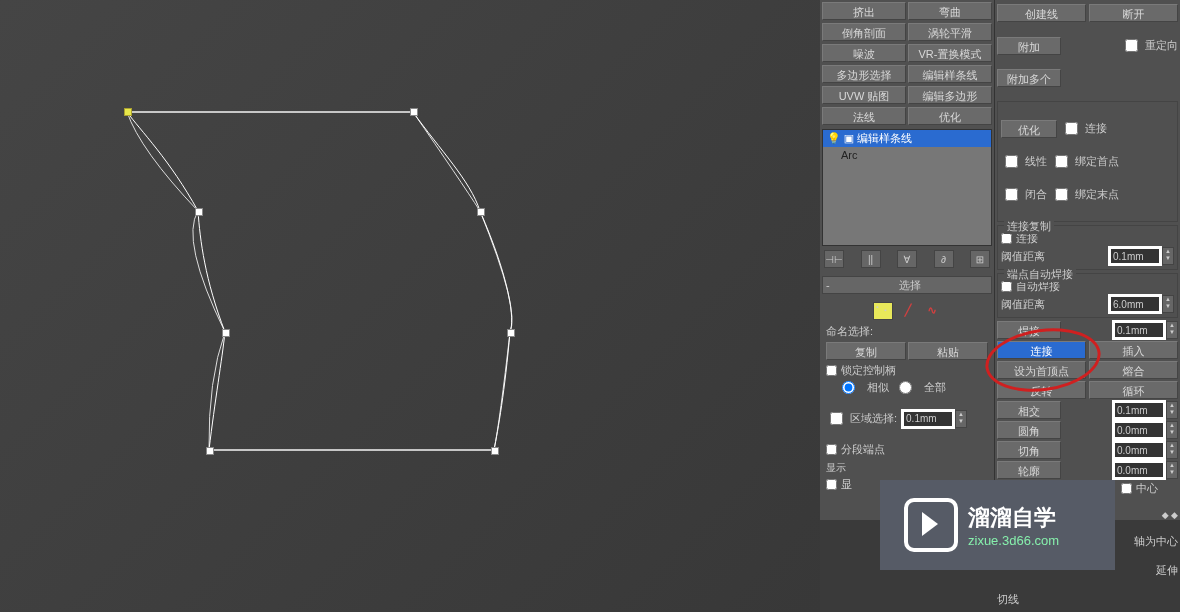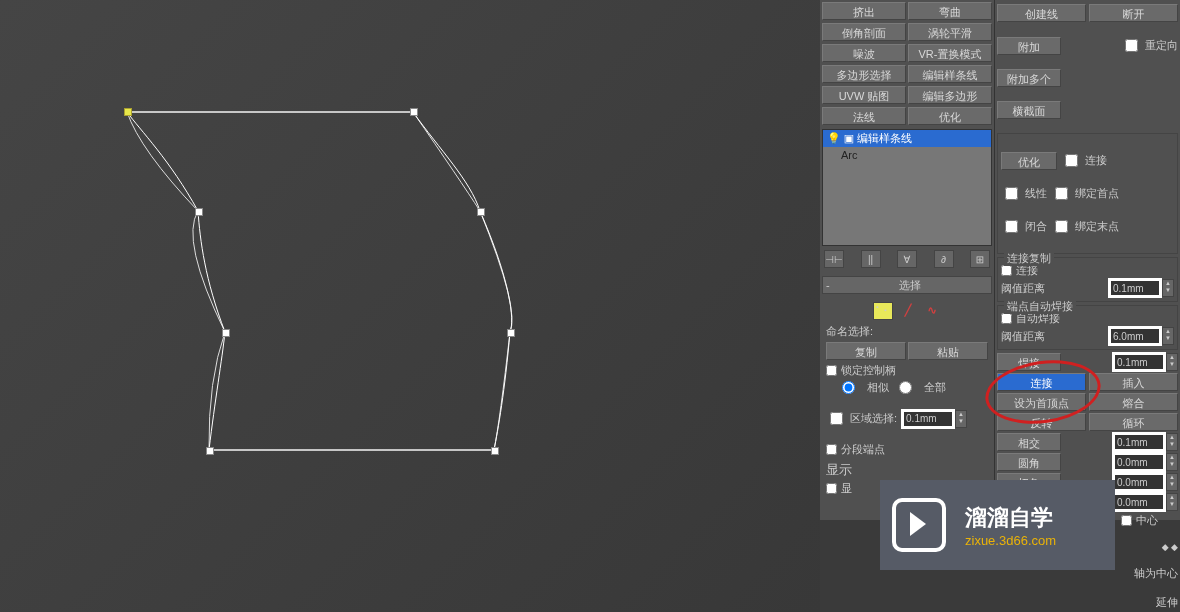--- a/index.html
+++ b/index.html
@@ -211,42 +211,42 @@
 }
 .watermark {
   position: absolute;
   left: 880px;
   top: 480px;
   width: 235px;
   height: 90px;
   background: #565b66;
   display: flex;
   align-items: center;
-  padding-left: 12px;
+  padding-left: 24px;
   box-sizing: border-box;
-  gap: 19px;
+  gap: 10px;
 }
 .watermark .play {
   width: 46px;
   height: 46px;
   border: 4px solid #fff;
   border-radius: 10px;
   position: relative;
 }
 .watermark .play::after {
   content: "";
   position: absolute;
   left: 14px;
   top: 10px;
   border-left: 16px solid #fff;
   border-top: 12px solid transparent;
   border-bottom: 12px solid transparent;
 }
 .watermark .txt1 { color: #fff; font-size: 22px; font-weight: bold; }
-.watermark .txt2 { color: #eab308; font-size: 13px; display: block; }
+.watermark .txt2 { color: #86efac; font-size: 13px; display: block; }
 .vertex {
   position: absolute;
   width: 6px;
   height: 6px;
   background: #fff;
   border: 1px solid #888;
 }
 .vertex.sel {
   background: #e8e84a;
   border: 1px solid #aaa030;
@@ -356,44 +356,41 @@
         <span>区域选择:</span>
         <div class="spinner">
             <input value="0.1mm" style="">
             <span class="arrows">▲<br>▼</span>
           </div>
       </div>
       <div class="chk">
           <input type="checkbox" style="">
           <span>分段端点</span>
         </div>
-      <div style="font-size:13px;margin-top:4px">显示</div>
+      <div style="font-size:10px;margin-top:4px">显示</div>
       <div class="chk">
           <input type="checkbox" style="">
           <span>显</span>
         </div>
     </div>
   </div>
 
   <div class="panel-b">
     <div class="btn-row2">
       <div class="btn">创建线</div>
       <div class="btn">断开</div>
     </div>
     <div class="row-line">
       <div class="btn" style="width:64px">附加</div>
       <div style="flex:1"></div>
       <input type="checkbox" style="">
       <span>重定向</span>
     </div>
     <div class="row-line">
       <div class="btn" style="width:64px">附加多个</div>
-    </div>
-    <div class="row-line">
-      <div class="btn" style="width:64px">横截面</div>
     </div>
 
     <div class="group" style="margin-top:8px">
       <div class="row-line">
         <div class="btn" style="width:56px">优化</div>
         <input type="checkbox" style="">
         <span>连接</span>
       </div>
       <div class="row-line">
         <input type="checkbox" style="">

